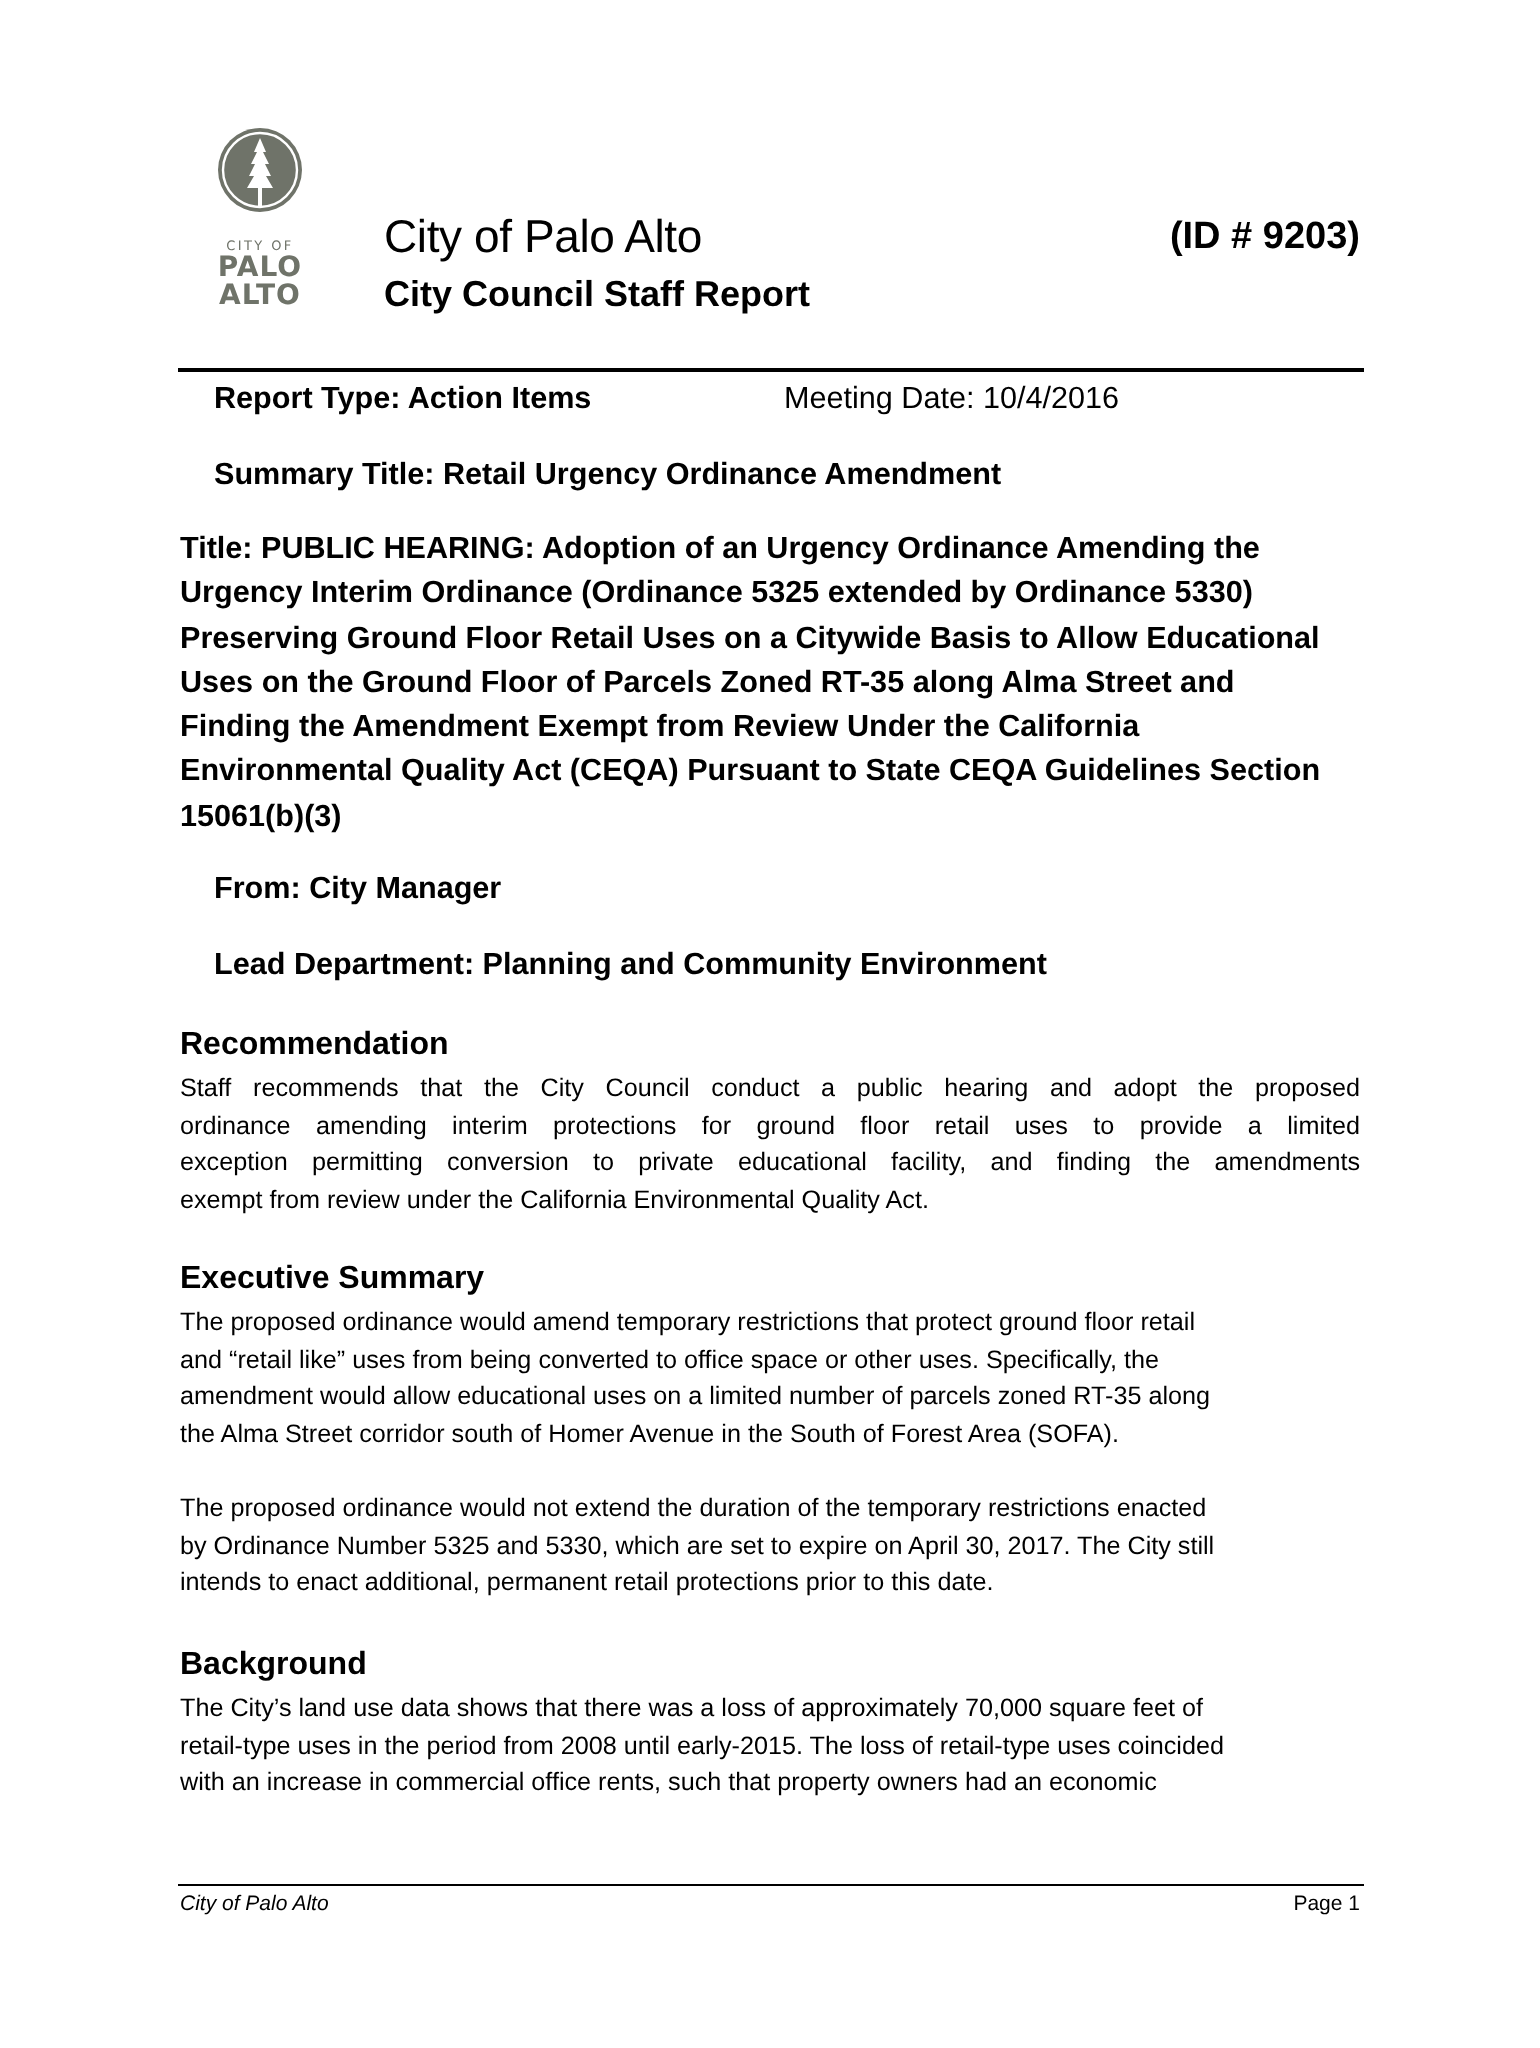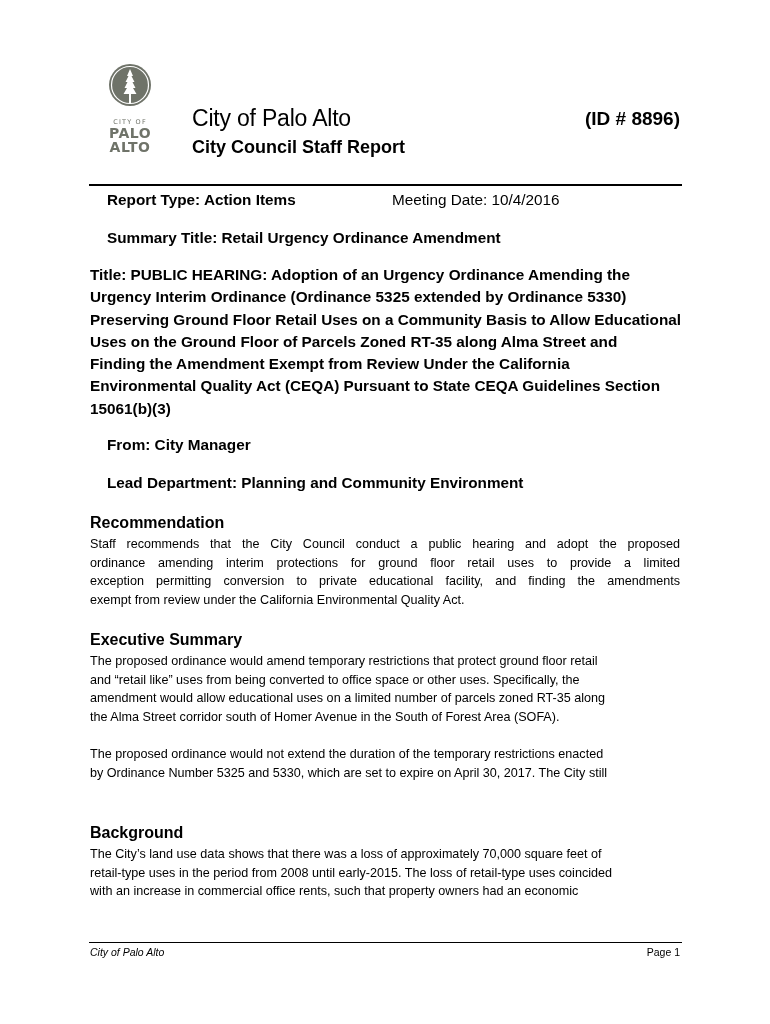--- a/index.html
+++ b/index.html
@@ -48,32 +48,32 @@
       <circle cx="22" cy="22" r="21" fill="#6f7369"></circle>
       <circle cx="22" cy="22" r="18.5" fill="none" stroke="#ffffff" stroke-width="1.2"></circle>
       <polygon points="22,6 19,13 20.5,13 17.5,19 19.5,19 16.5,25 19,25 15.5,31 21,31 21,40 23,40 23,31 28.5,31 25,25 27.5,25 24.5,19 26.5,19 23.5,13 25,13" fill="#ffffff"></polygon>
     </svg>
     <div class="logo-city-of">CITY OF</div>
     <div class="logo-palo">PALO</div>
     <div class="logo-alto">ALTO</div>
   </div>
 
   <div class="hdr-title">City of Palo Alto</div>
-  <div class="hdr-id">(ID # 8896)</div>
+  <div class="hdr-id">(ID # 9203)</div>
   <div class="hdr-sub">City Council Staff Report</div>
   <div class="rule-top"></div>
 
   <div class="row report-type">Report Type: Action Items</div>
   <div class="meeting-date">Meeting Date: 10/4/2016</div>
   <div class="row summary-title">Summary Title: Retail Urgency Ordinance Amendment</div>
 
   <div class="title-block">
     <span class="title-line">Title: PUBLIC HEARING:  Adoption of an Urgency Ordinance Amending the</span>
     <span class="title-line">Urgency Interim Ordinance (Ordinance 5325 extended by Ordinance 5330)</span>
-    <span class="title-line">Preserving Ground Floor Retail Uses on a Community Basis to Allow Educational</span>
+    <span class="title-line">Preserving Ground Floor Retail Uses on a Citywide Basis to Allow Educational</span>
     <span class="title-line">Uses on the Ground Floor of Parcels Zoned RT-35 along Alma Street and</span>
     <span class="title-line">Finding the Amendment Exempt from Review Under the California</span>
     <span class="title-line">Environmental Quality Act (CEQA) Pursuant to State CEQA Guidelines Section</span>
     <span class="title-line">15061(b)(3)</span>
   </div>
 
   <div class="row from">From: City Manager</div>
   <div class="row lead-dept">Lead Department: Planning and Community Environment</div>
 
   <div class="section-head" style="top:514px;">Recommendation</div>
@@ -87,20 +87,21 @@
   <div class="section-head" style="top:631px;">Executive Summary</div>
   <div class="para" style="top:652px;">
     <span class="l">The proposed ordinance would amend temporary restrictions that protect ground floor retail</span>
     <span class="l">and “retail like” uses from being converted to office space or other uses.  Specifically, the</span>
     <span class="l">amendment would allow educational uses on a limited number of parcels zoned RT-35 along</span>
     <span class="l">the Alma Street corridor south of Homer Avenue in the South of Forest Area (SOFA).</span>
   </div>
   <div class="para" style="top:745px;">
     <span class="l">The proposed ordinance would not extend the duration of the temporary restrictions enacted</span>
     <span class="l">by Ordinance Number 5325 and 5330, which are set to expire on April 30, 2017.  The City still</span>
+    <span class="l">intends to enact additional, permanent retail protections prior to this date.</span>
   </div>
 
   <div class="section-head" style="top:824px;">Background</div>
   <div class="para" style="top:845px;">
     <span class="l">The City’s land use data shows that there was a loss of approximately 70,000 square feet of</span>
     <span class="l">retail-type uses in the period from 2008 until early-2015.  The loss of retail-type uses coincided</span>
     <span class="l">with an increase in commercial office rents, such that property owners had an economic</span>
   </div>
 
   <div class="rule-foot"></div>

